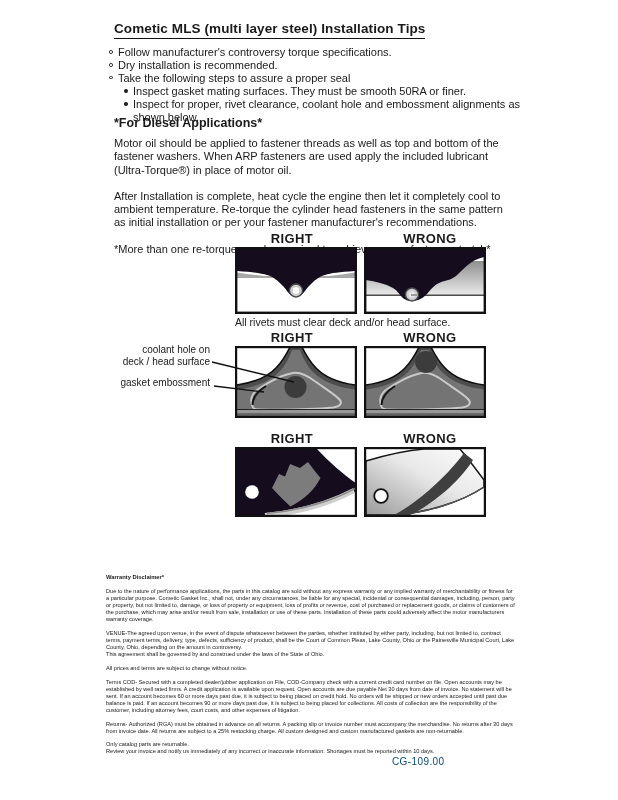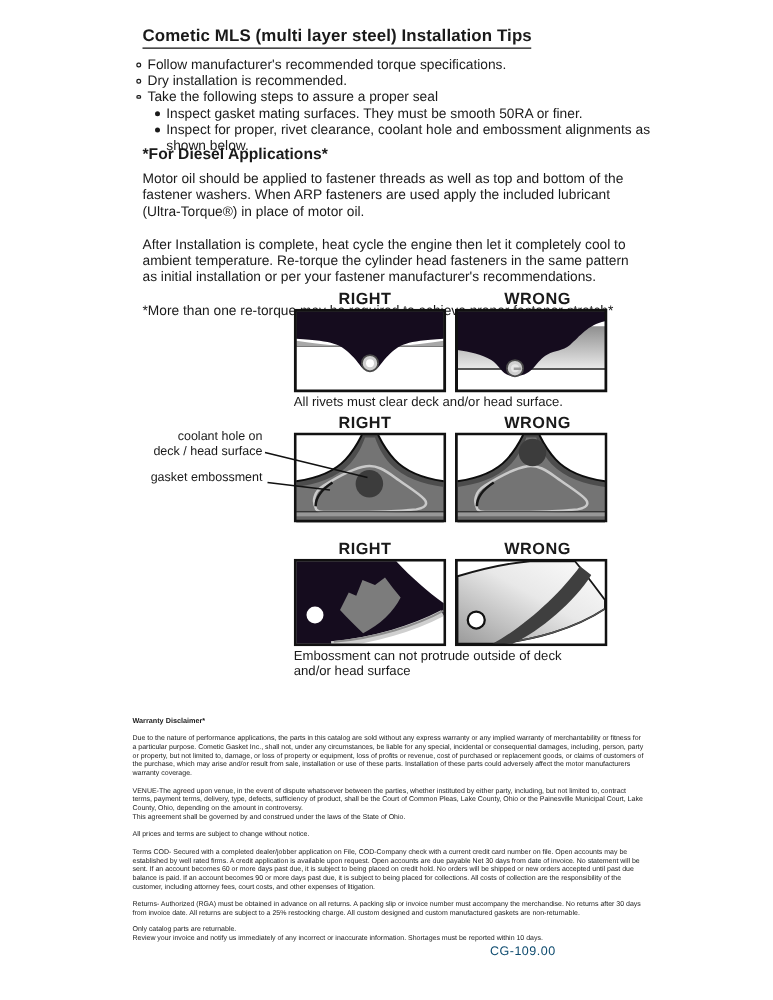--- a/index.html
+++ b/index.html
@@ -48,21 +48,21 @@
 </head>
 <body>
 
 <div class="page">
 
   <h1 class="title">Cometic MLS (multi layer steel) Installation Tips</h1>
 
   <ul class="tips">
     <li>
       <span class="b"></span>
-      <span>Follow manufacturer's recommended torque specifications.</span>
+      <span>Follow manufacturer's controversy torque specifications.</span>
     </li>
     <li>
       <span class="b"></span>
       <span>Dry installation is recommended.</span>
     </li>
     <li>
       <span class="b"></span>
       <span>Take the following steps to assure a proper seal</span>
     </li>
     <li class="sub">
@@ -190,21 +190,20 @@
           </linearGradient>
         </defs>
         <rect x="0" y="0" width="122" height="70" fill="#ffffff"></rect>
         <path d="M2,14 C22,8 42,3.5 60,2 L96,2 C106,14 114,25 120,33 V40 C96,56 62,65.5 32,68 H2 Z" fill="url(#g3w)" stroke="#161616" stroke-width="1.5"></path>
         <path d="M32,68 C62,65.5 96,56 120,40" stroke="#555" stroke-width="1.2" fill="none"></path>
         <path d="M30,68 C56,54 84,28 100,6 L109,13 C96,34 68,58 46,68 Z" fill="#3f3f3f"></path>
         <circle cx="17" cy="49" r="6.8" fill="#ffffff" stroke="#111" stroke-width="1.8"></circle>
         <rect x="1.1" y="1.1" width="119.8" height="67.8" fill="none" stroke="#111" stroke-width="2.2"></rect>
       </svg>
     </div>
-    <div class="caption">Embossment can not protrude outside of deck and/or head surface</div>
   </div>
 
   <div class="legal">
     <h3>Warranty Disclaimer*</h3>
     <p>Due to the nature of performance applications, the parts in this catalog are sold without any express warranty or any implied warranty of merchantability or fitness for a particular purpose.  Cometic Gasket Inc., shall not, under any circumstances, be liable for any special, incidental or consequential damages, including, person, party or property, but not limited to, damage, or loss of property or equipment, loss of profits or revenue, cost of purchased or replacement goods, or claims of customers of the purchase, which may arise and/or result from sale, installation or use of these parts.  Installation of these parts could adversely affect the motor manufacturers warranty coverage.</p>
     <p class="tight">VENUE-The agreed upon venue, in the event of dispute whatsoever between the parties, whether instituted by either party, including, but not limited to, contract terms, payment terms, delivery, type, defects, sufficiency of product, shall be the Court of Common Pleas, Lake County, Ohio or the Painesville Municipal Court, Lake County, Ohio, depending on the amount in controversy.</p>
     <p>This agreement shall be governed by and construed under the laws of the State of Ohio.</p>
     <p>All prices and terms are subject to change without notice.</p>
     <p>Terms COD- Secured with a completed dealer/jobber application on File, COD-Company check with a current credit card number on file.  Open accounts may be established by well rated firms.  A credit application is available upon request.  Open accounts are due payable Net 30 days from date of invoice.  No statement will be sent.  If an account becomes 60 or more days past due, it is subject to being placed on credit hold.  No orders will be shipped or new orders accepted until past due balance is paid.  If an account becomes 90 or more days past due, it is subject to being placed for collections.  All costs of collection are the responsibility of the customer, including attorney fees, court costs, and other expenses of litigation.</p>
     <p>Returns- Authorized (RGA) must be obtained in advance on all returns.  A packing slip or invoice number must accompany the merchandise.  No returns after 30 days from invoice date.  All returns are subject to a 25% restocking charge.  All custom designed and custom manufactured gaskets are non-returnable.</p>

